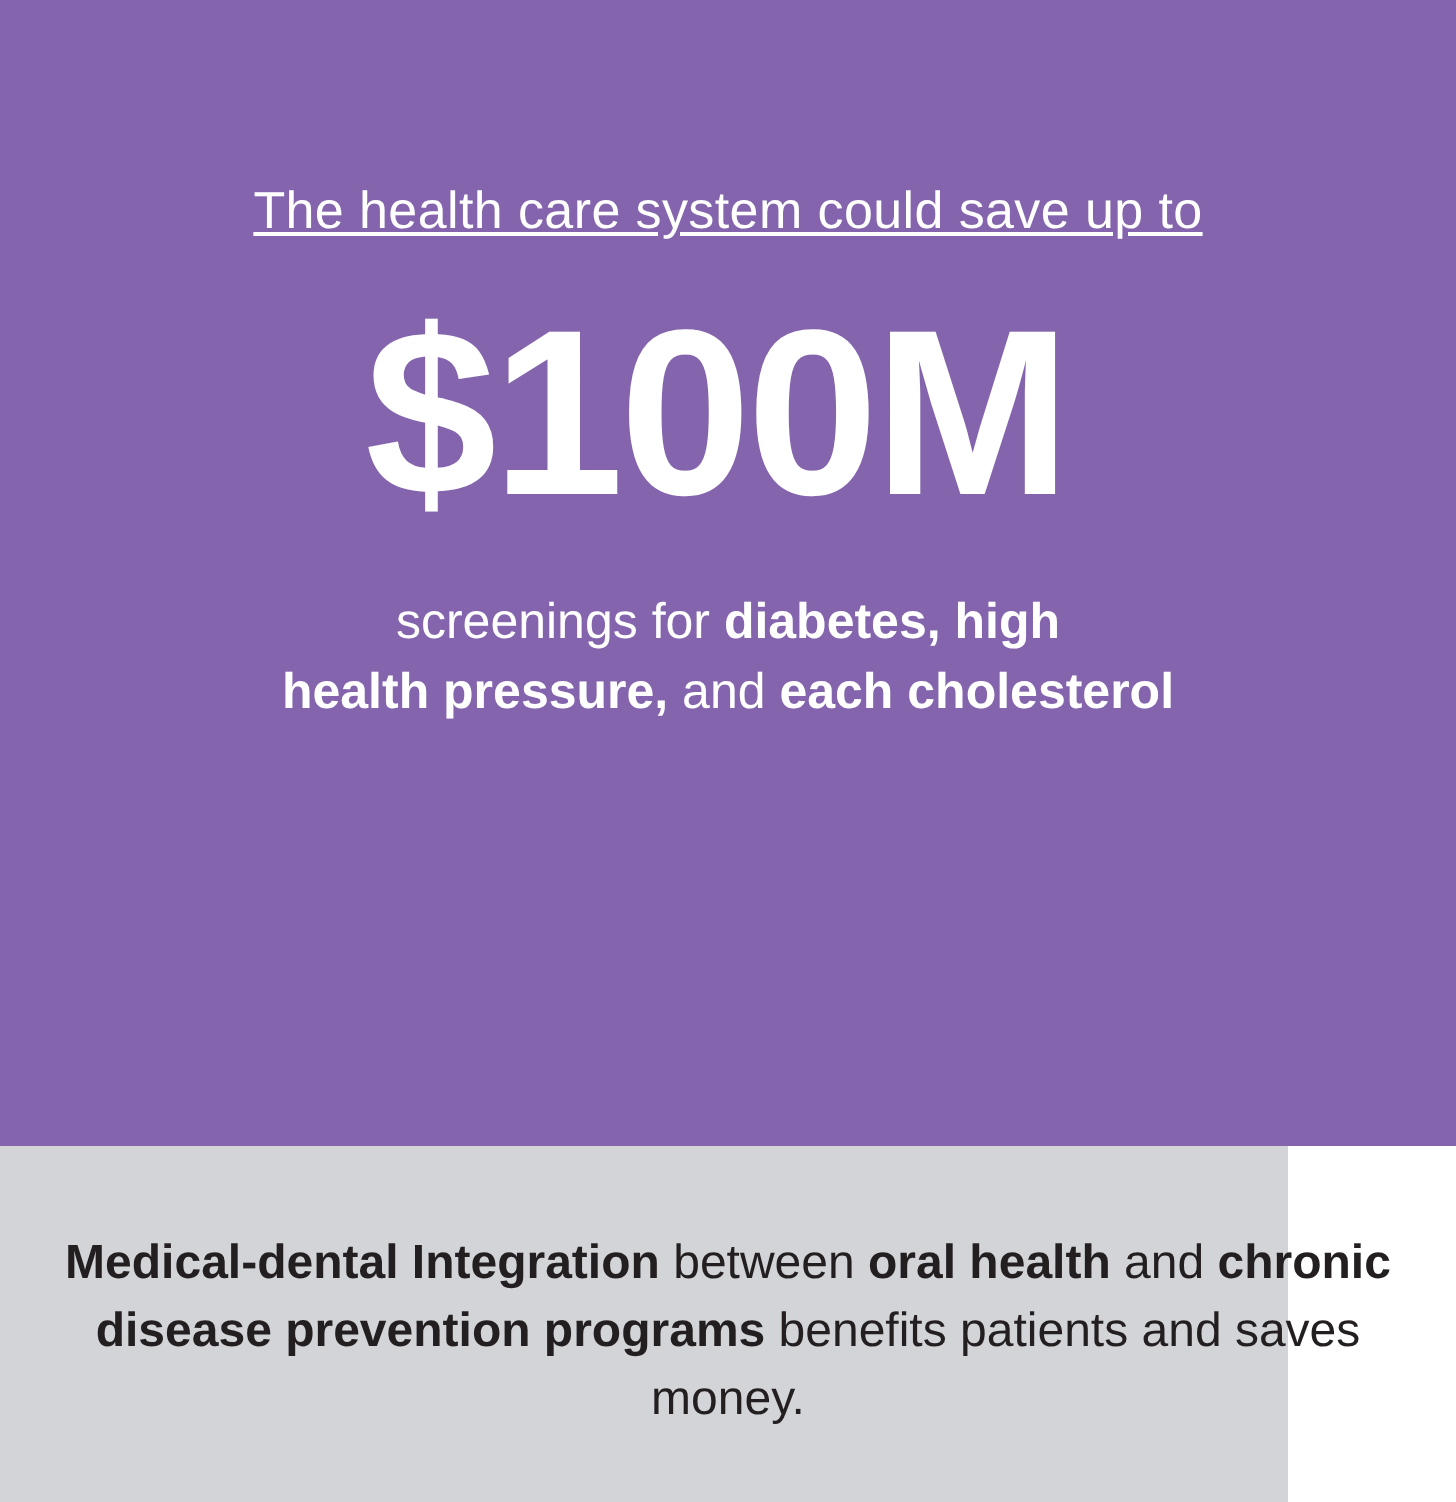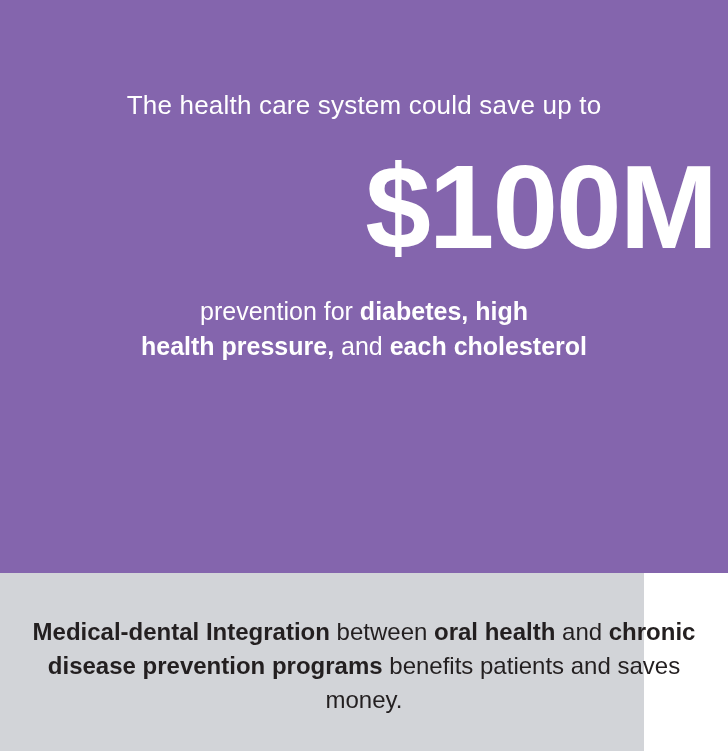--- a/index.html
+++ b/index.html
@@ -34,28 +34,29 @@
     left: 0;
     top: 88px;
     width: 728px;
     text-align: center;
     color: #ffffff;
     font-size: 26px;
     font-weight: 300;
     letter-spacing: 0.2px;
     line-height: 34px;
     white-space: nowrap;
+    text-decoration: underline;
   }
 
   .hero-figure {
     position: absolute;
     left: 0;
     top: 145px;
     width: 716px;
-    text-align: right;
+    text-align: center;
     color: #ffffff;
     font-size: 118px;
     font-weight: 800;
     letter-spacing: -2px;
     line-height: 124px;
     white-space: nowrap;
   }
 
   .hero-body {
     position: absolute;
@@ -108,21 +109,21 @@
 <div id="infographic">
 
   <div class="hero-panel">
 
     <div class="hero-kicker">The health care system could save up to</div>
 
     <div class="hero-figure">$100M</div>
 
     <div class="hero-body">
       <div class="nowrap">
-        <span>prevention for </span><span class="em">diabetes, high</span>
+        <span>screenings for </span><span class="em">diabetes, high</span>
       </div>
       <div class="nowrap">
         <span class="em">health pressure,</span><span> and </span><span class="em">each cholesterol</span>
       </div>
     </div>
 
   </div>
 
   <div class="caption-panel">
 

